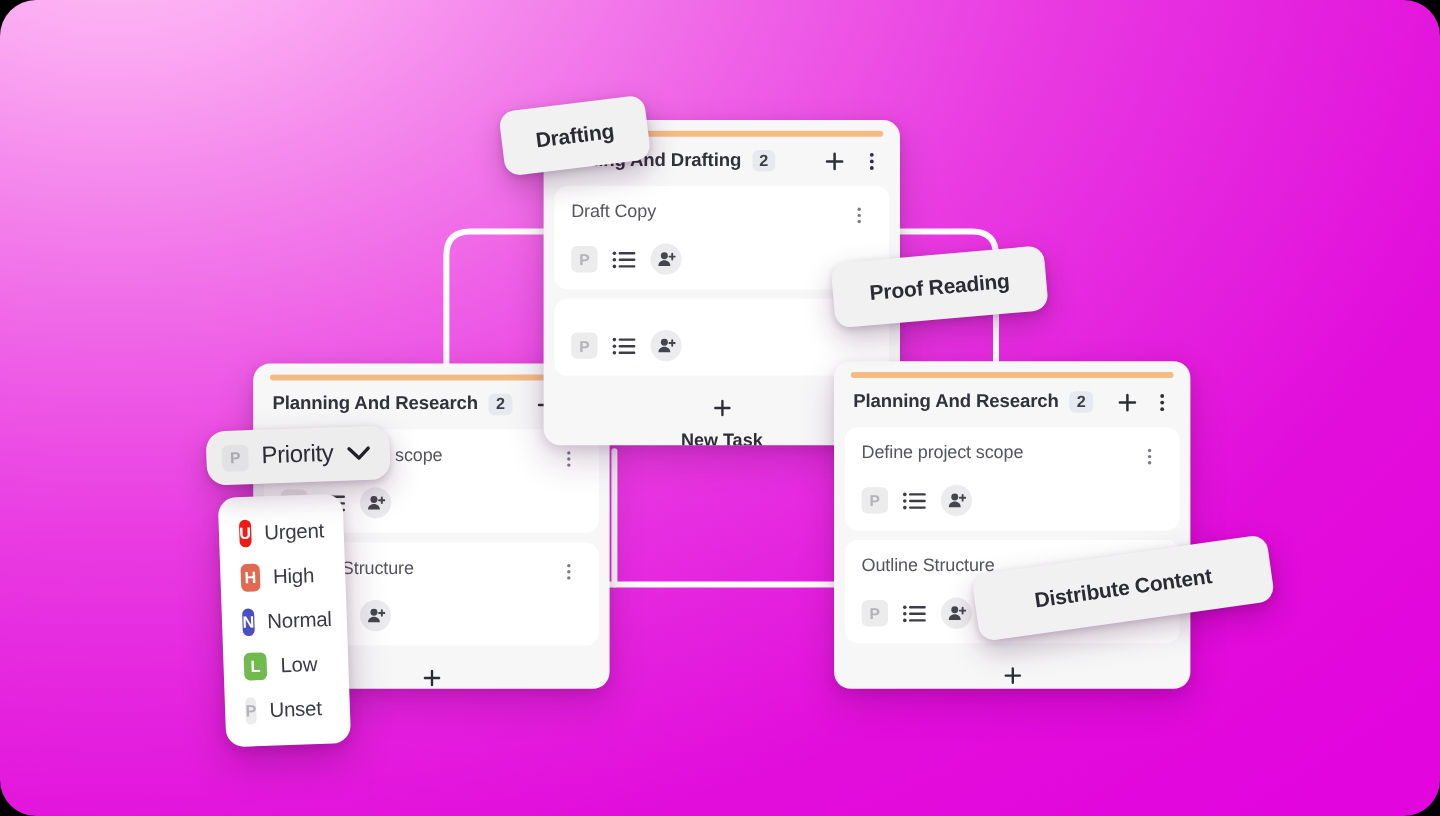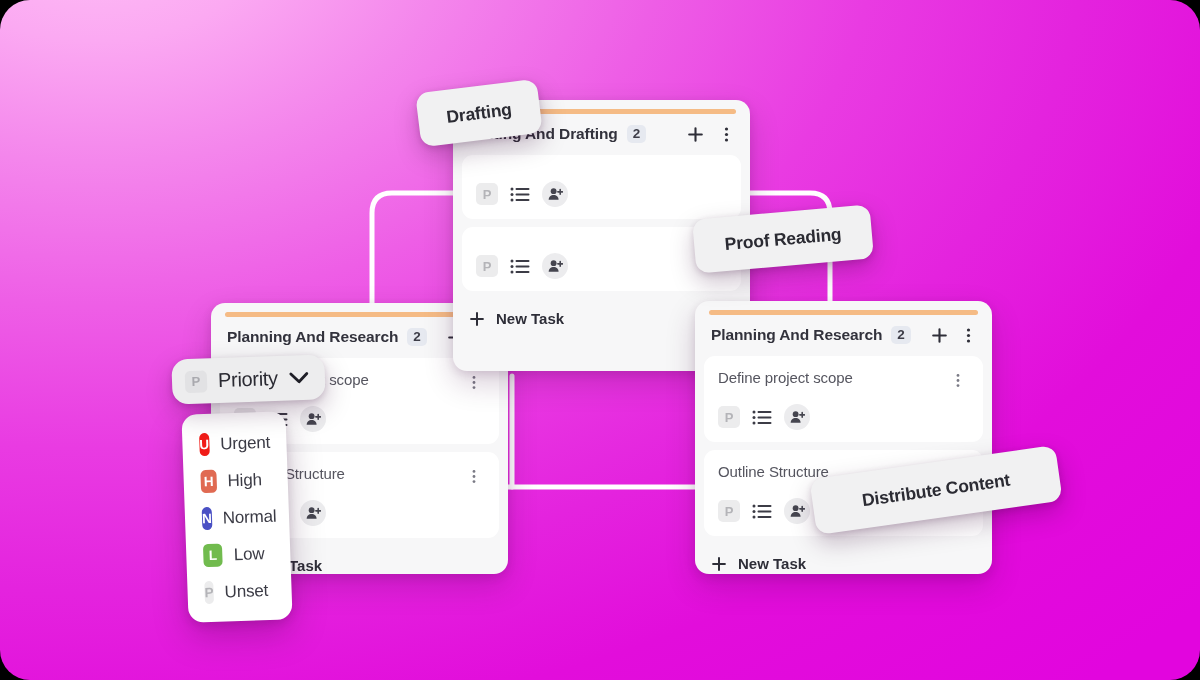--- a/index.html
+++ b/index.html
@@ -79,21 +79,21 @@
   }
   .avatar-btn {
     width:26px; height:26px; border-radius:50%;
     background:#ececee;
     display:flex; align-items:center; justify-content:center;
     color:#45454f;
   }
   .new-task {
     display:flex; align-items:center; gap:11px;
     padding:11px 16px 15px 16px;
-    font-size:15px; font-weight:bold; color:#2e2e38;
+    font-size:15px; font-weight:bold; color:#2e2e38;flex-direction:column;
   }
 
   
   .pill {
     position:absolute;
     background:#f1f1f2;
     border-radius:13px;
     box-shadow:0 10px 24px rgba(50,0,50,.26), 0 2px 6px rgba(50,0,50,.16);
     font-size:17.5px; font-weight:bold; color:#2b2b33;
     letter-spacing:-0.2px;
@@ -255,20 +255,30 @@
       <span class="icon-btn">
         <svg width="5" height="17" viewBox="0 0 5 17">
             <circle cx="2.5" cy="3" r="1.6" fill="currentColor"></circle>
             <circle cx="2.5" cy="8.5" r="1.6" fill="currentColor"></circle>
             <circle cx="2.5" cy="14" r="1.6" fill="currentColor"></circle>
           </svg>
       </span>
     </div>
 
     <div class="task">
+      <div class="task-top">
+        <span class="task-name">Draft Copy</span>
+        <span class="icon-btn" style="color:#7a7a85;">
+          <svg width="4" height="15" viewBox="0 0 4 15">
+              <circle cx="2" cy="2.4" r="1.4" fill="currentColor"></circle>
+              <circle cx="2" cy="7.5" r="1.4" fill="currentColor"></circle>
+              <circle cx="2" cy="12.6" r="1.4" fill="currentColor"></circle>
+            </svg>
+        </span>
+      </div>
       <div class="task-icons">
         <span class="chip-p">P</span>
         <span style="color:#3c3c46;">
           <svg width="20" height="15" viewBox="0 0 20 15">
               <circle cx="2" cy="2" r="1.5" fill="currentColor"></circle>
               <circle cx="2" cy="7.5" r="1.5" fill="currentColor"></circle>
               <circle cx="2" cy="13" r="1.5" fill="currentColor"></circle>
               <path d="M6.5 2h12M6.5 7.5h12M6.5 13h12" stroke="currentColor" stroke-width="2" stroke-linecap="round"></path>
             </svg>
         </span>

